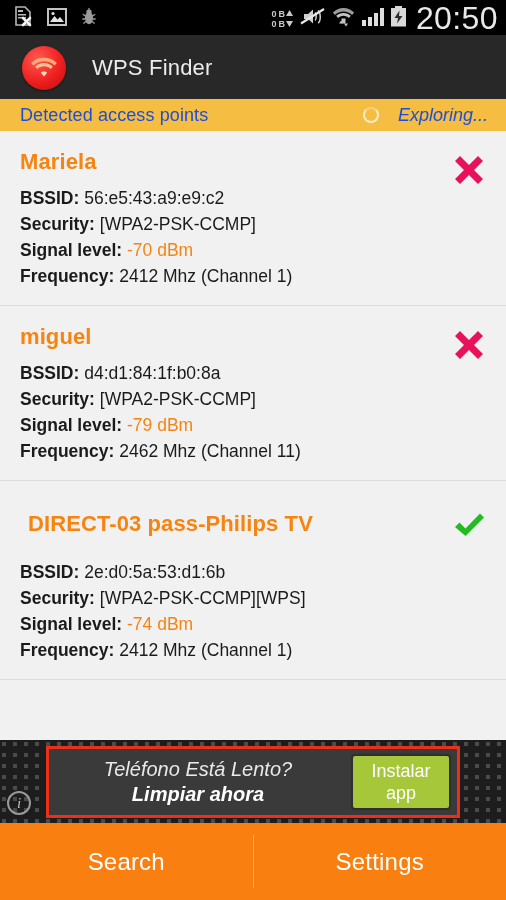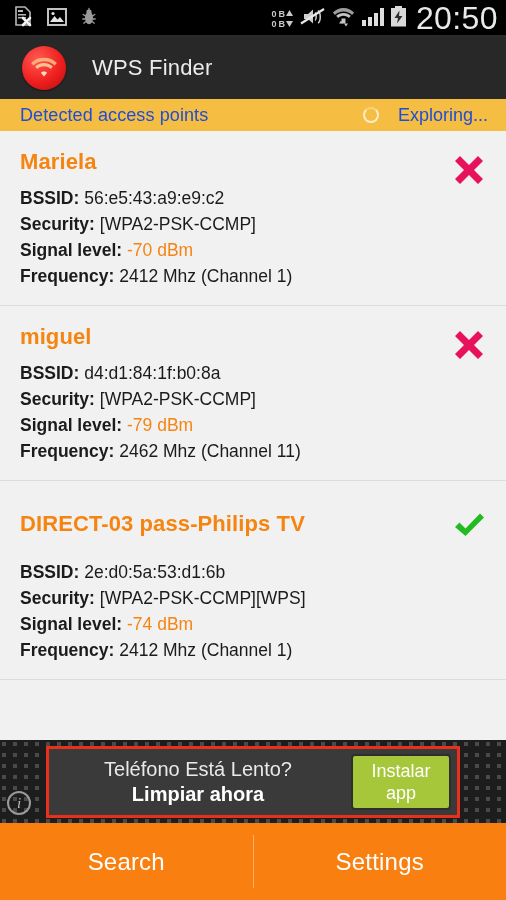--- a/index.html
+++ b/index.html
@@ -79,21 +79,21 @@
     height:32px;
     background:#f5be42;
     display:flex; align-items:center;
     padding:0 18px 0 20px;
     flex:0 0 auto;
     color:#1d4ed8;
   }
   .subheader-title { font-size:18px; letter-spacing:0.1px; }
   .subheader-right {
     margin-left:auto;
-    display:flex; align-items:center; gap:19px;
+    display:flex; align-items:center; gap:19px;font-style:italic;
   }
   .spinner {
     width:16px; height:16px;
     border-radius:50%;
     border:2px solid rgba(255,255,255,.72);
     border-top-color:rgba(255,255,255,.3);
     flex:0 0 auto;
   }
   .subheader-status { font-size:18px; }
 
@@ -110,21 +110,21 @@
     background:#f1f1f1;
   }
   .ap-item.tall { padding-top:30px; }
   .ap-ssid {
     color:#f58410;
     font-size:22px;
     font-weight:bold;
     letter-spacing:0.1px;
     margin-bottom:10px;
   }
-  .ap-item.tall .ap-ssid { margin-bottom:22px; }
+  .ap-item.tall .ap-ssid { margin-bottom:22px;margin-left:8px; }
   .ap-row {
     font-size:17.5px;
     color:#1b1b1b;
     line-height:26px;
     white-space:nowrap;
   }
   .ap-label { font-weight:bold; }
   .ap-value { font-weight:400;margin-top:16px; }
   .ap-value.signal { color:#f58410; }
   .ap-status {
@@ -151,20 +151,21 @@
     display:flex; align-items:center;
     padding:0 6px 0 0;
     box-sizing:border-box;
   }
   .ad-text {
     flex:1 1 auto;
     text-align:center;
     color:#f0f0f0;
     line-height:25px;
     padding-right:4px;
+    font-style:italic;
   }
   .ad-line1 { font-size:20px; font-weight:400; color:#e9e9e9; }
   .ad-line2 { font-size:20px; font-weight:bold; color:#ffffff; }
   .ad-cta {
     flex:0 0 auto;
     width:100px; height:56px;
     background:#a6c739;
     border:2px solid #2e2e2e;
     border-radius:4px;
     color:#ffffff;

